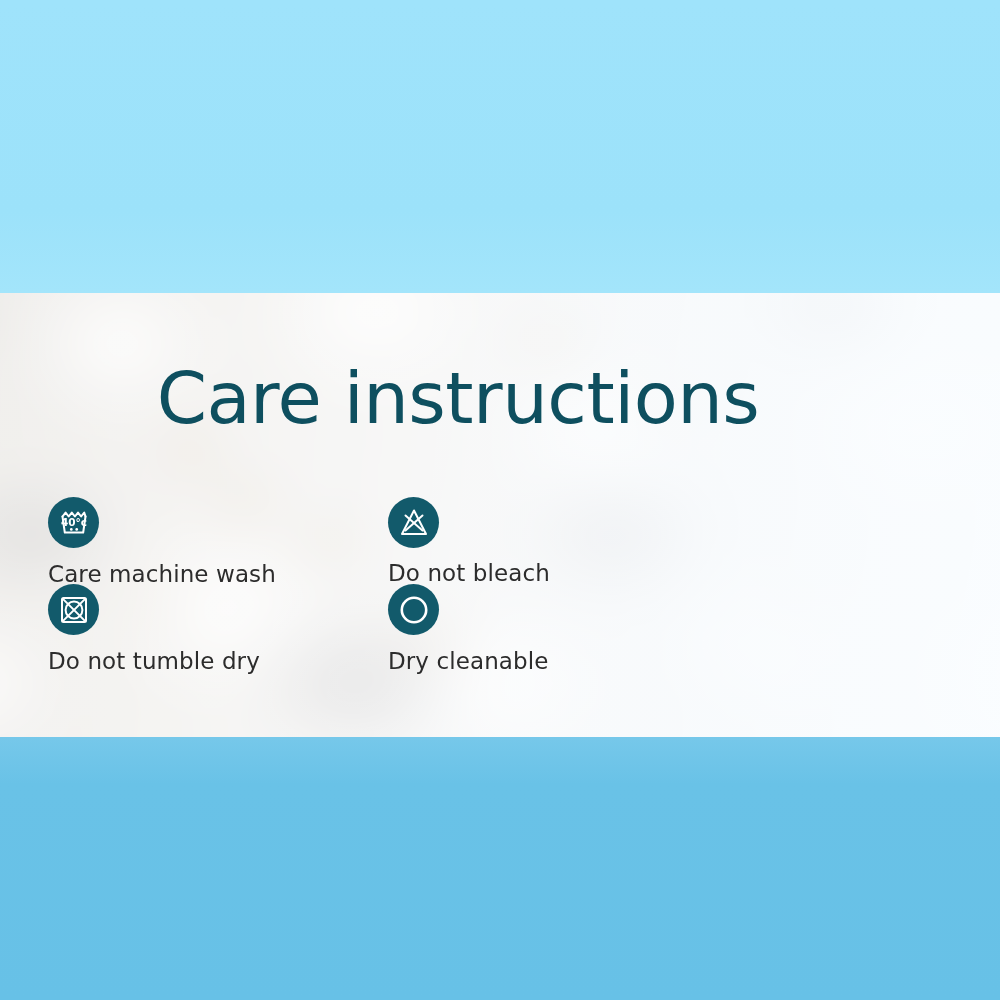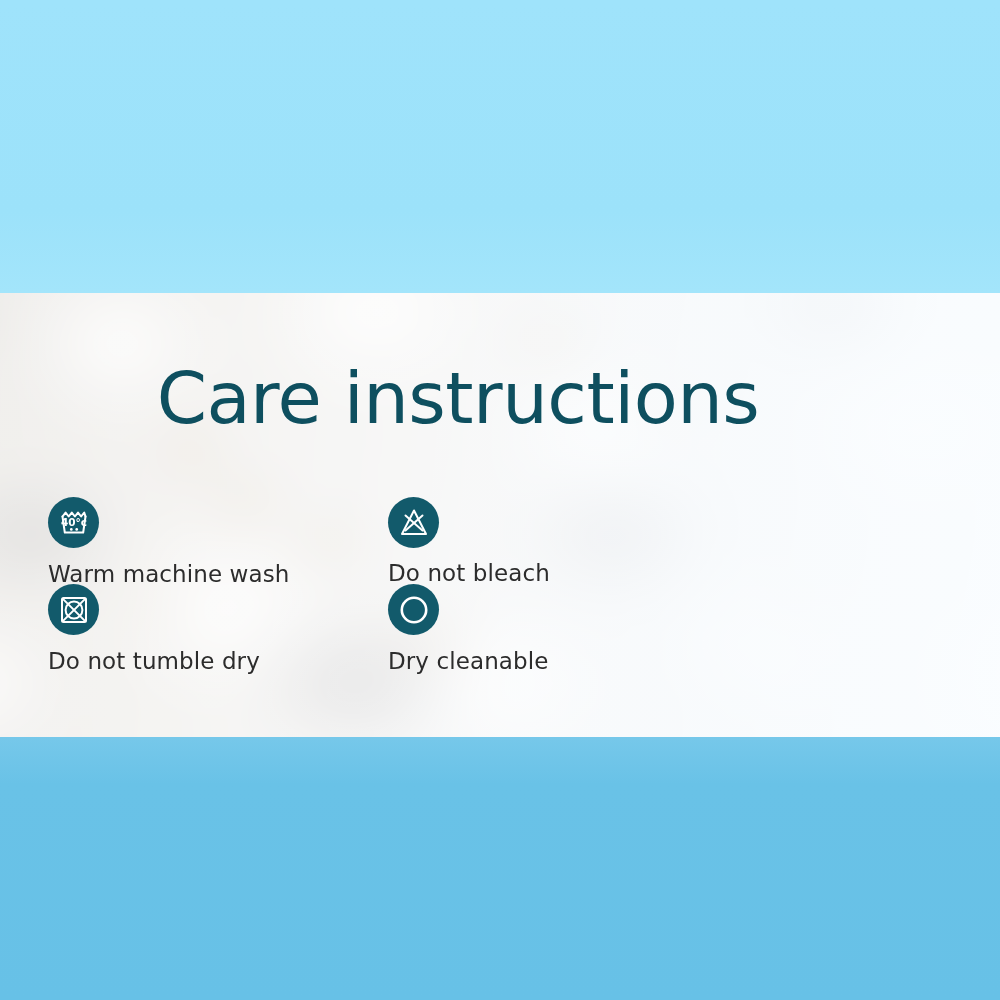--- a/index.html
+++ b/index.html
@@ -181,21 +181,21 @@
             <path d="M5.5 10.5 L7.8 26.5 L26.2 26.5 L28.5 10.5" fill="none" stroke="#ffffff" stroke-width="2" stroke-linecap="round" stroke-linejoin="round"></path>
 
             <path d="M5.5 10.5 L8.6 6.6 L11.7 10.5 L14.8 6.6 L17.9 10.5 L21 6.6 L24.1 10.5 L27.2 6.6 L28.5 10.5" fill="none" stroke="#ffffff" stroke-width="2" stroke-linecap="round" stroke-linejoin="round"></path>
 
             <text x="17" y="19.8" text-anchor="middle" font-family="&quot;DejaVu Sans&quot;, sans-serif" font-size="10.5" font-weight="bold" fill="#ffffff">40°c</text>
 
             <circle cx="14.3" cy="23.4" r="1.35" fill="#ffffff"></circle>
             <circle cx="19.7" cy="23.4" r="1.35" fill="#ffffff"></circle>
           </svg>
         </span>
-        <span class="care-label">Warm machine wash</span>
+        <span class="care-label">Care machine wash</span>
       </div>
 
       <div class="care-item" id="item-bleach">
         <span class="care-icon">
           <svg width="34" height="34" viewBox="0 0 34 34" aria-hidden="true">
             <path d="M17 4.5 L29 28 L5 28 Z" fill="none" stroke="#ffffff" stroke-width="2" stroke-linejoin="round"></path>
             <line x1="8.5" y1="9.5" x2="25.5" y2="24.5" stroke="#ffffff" stroke-width="2" stroke-linecap="round"></line>
             <line x1="25.5" y1="9.5" x2="8.5" y2="24.5" stroke="#ffffff" stroke-width="2" stroke-linecap="round"></line>
           </svg>
         </span>

